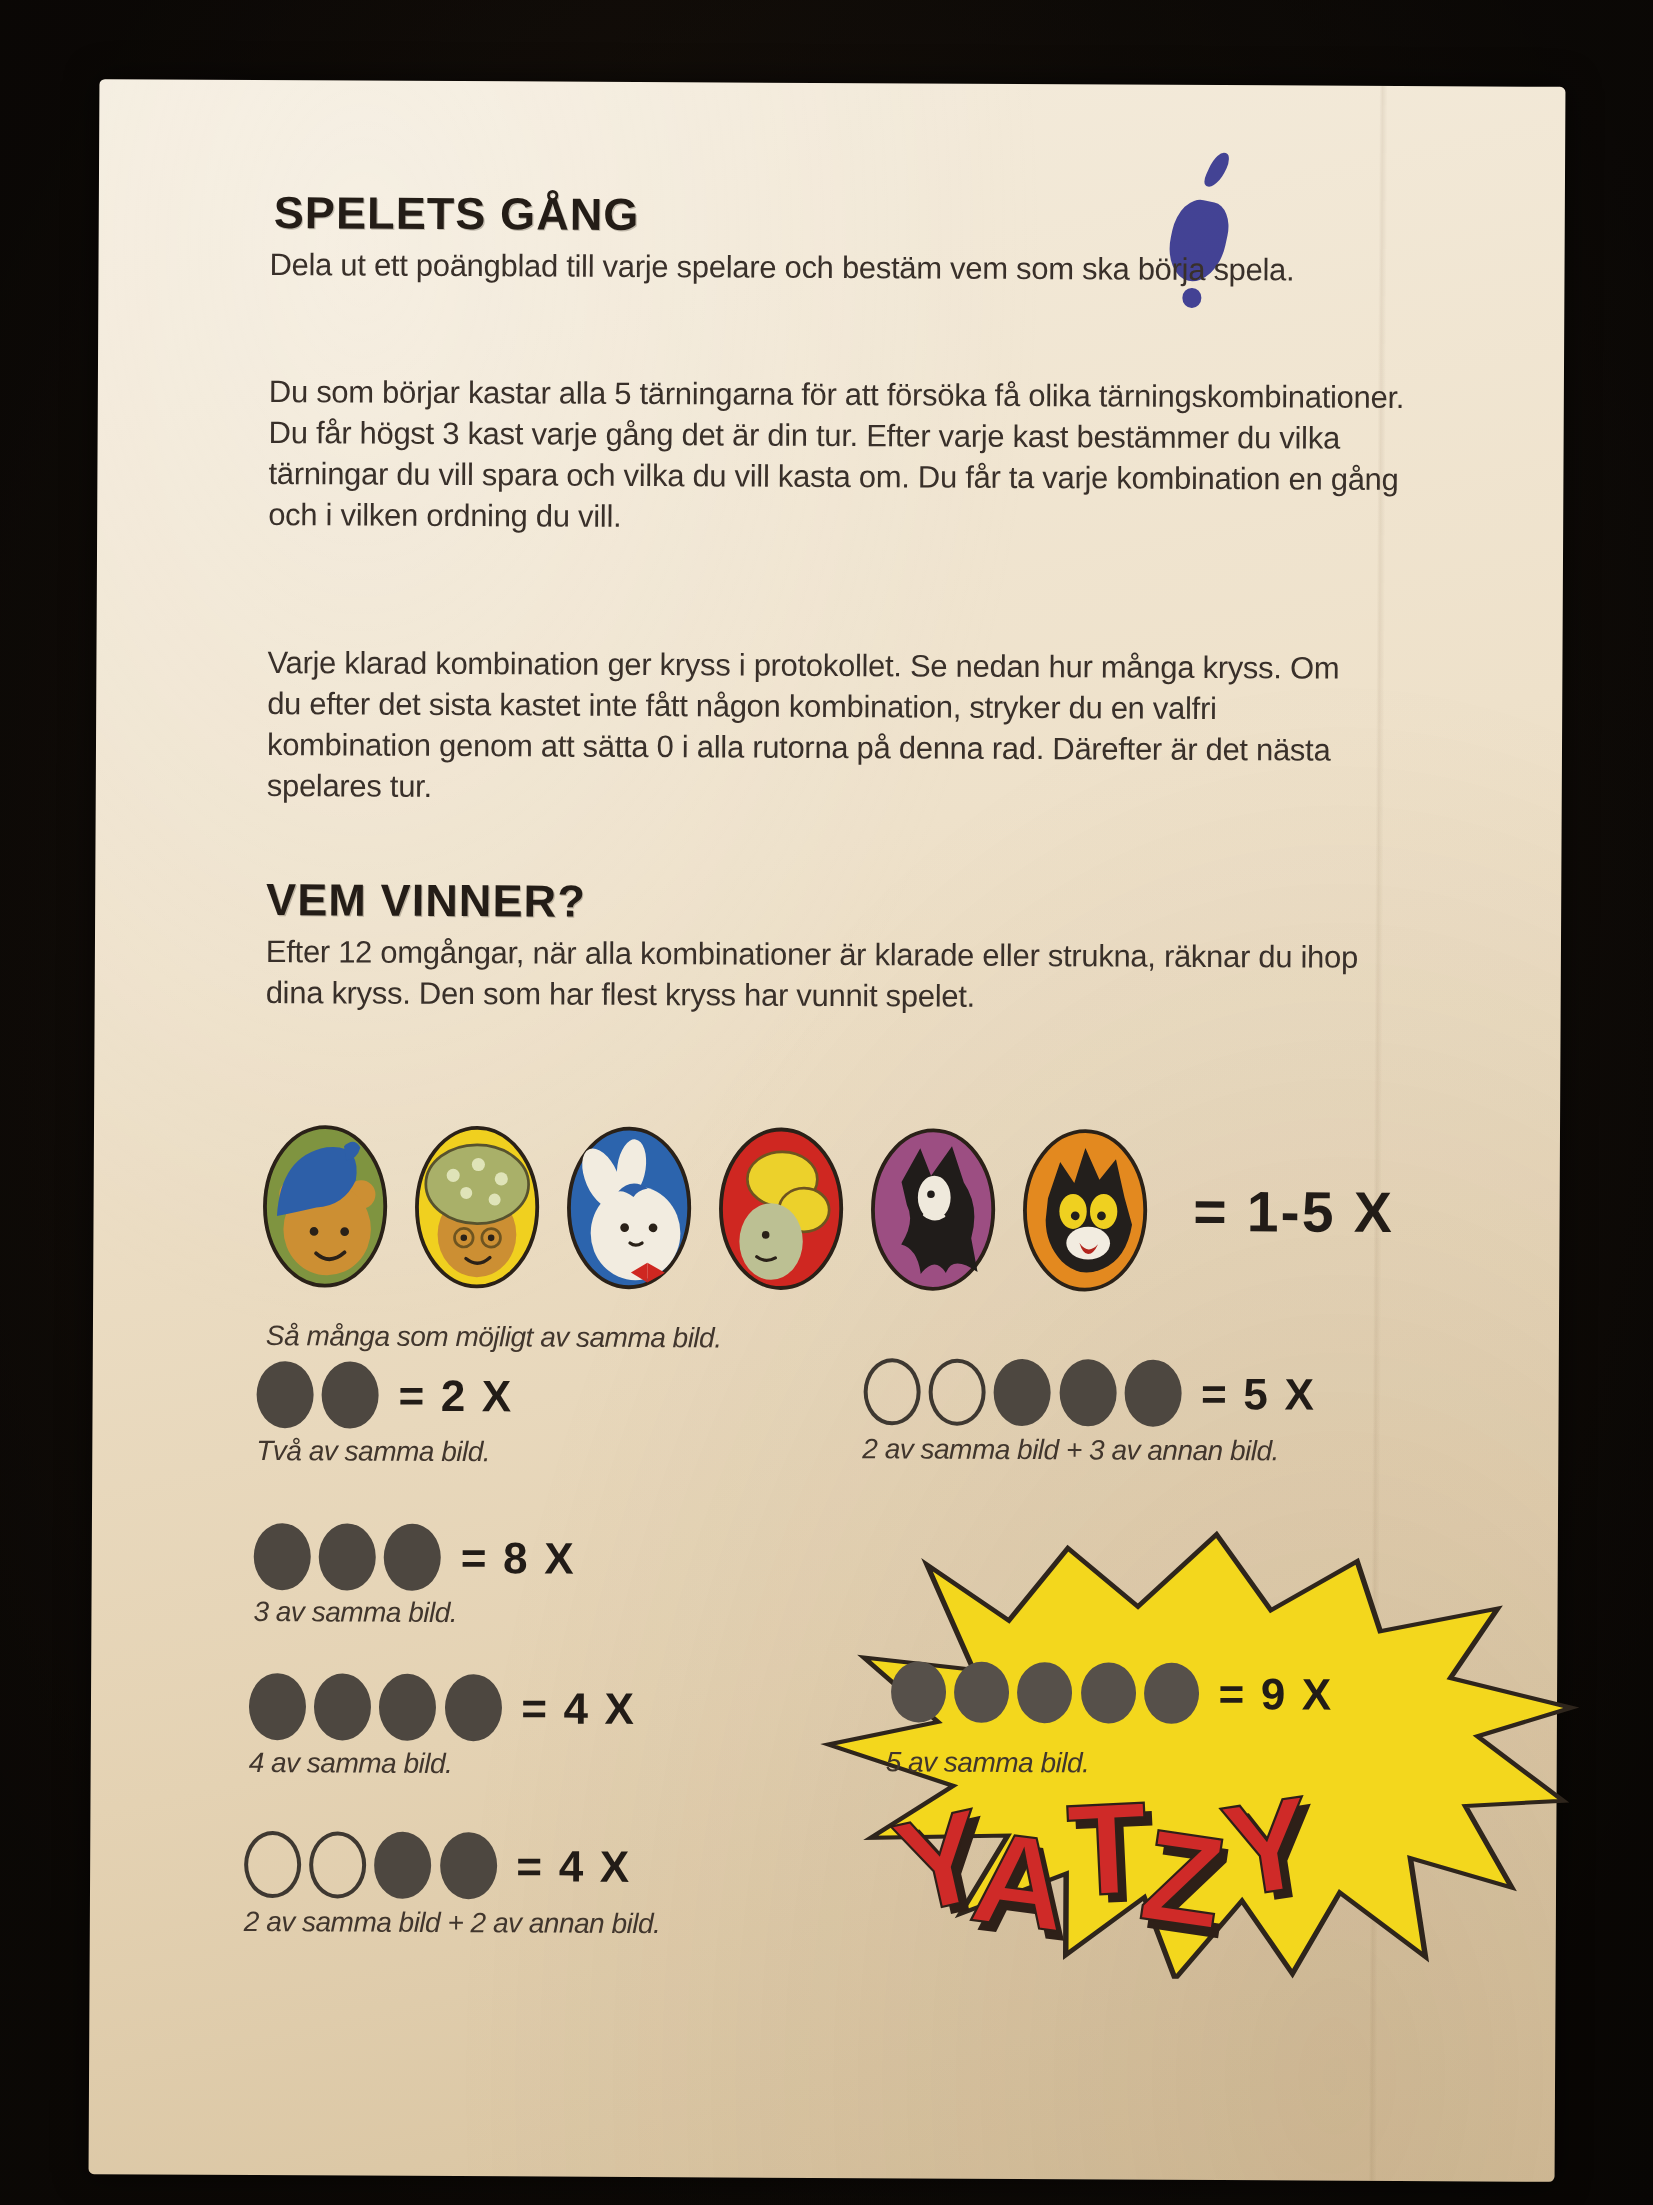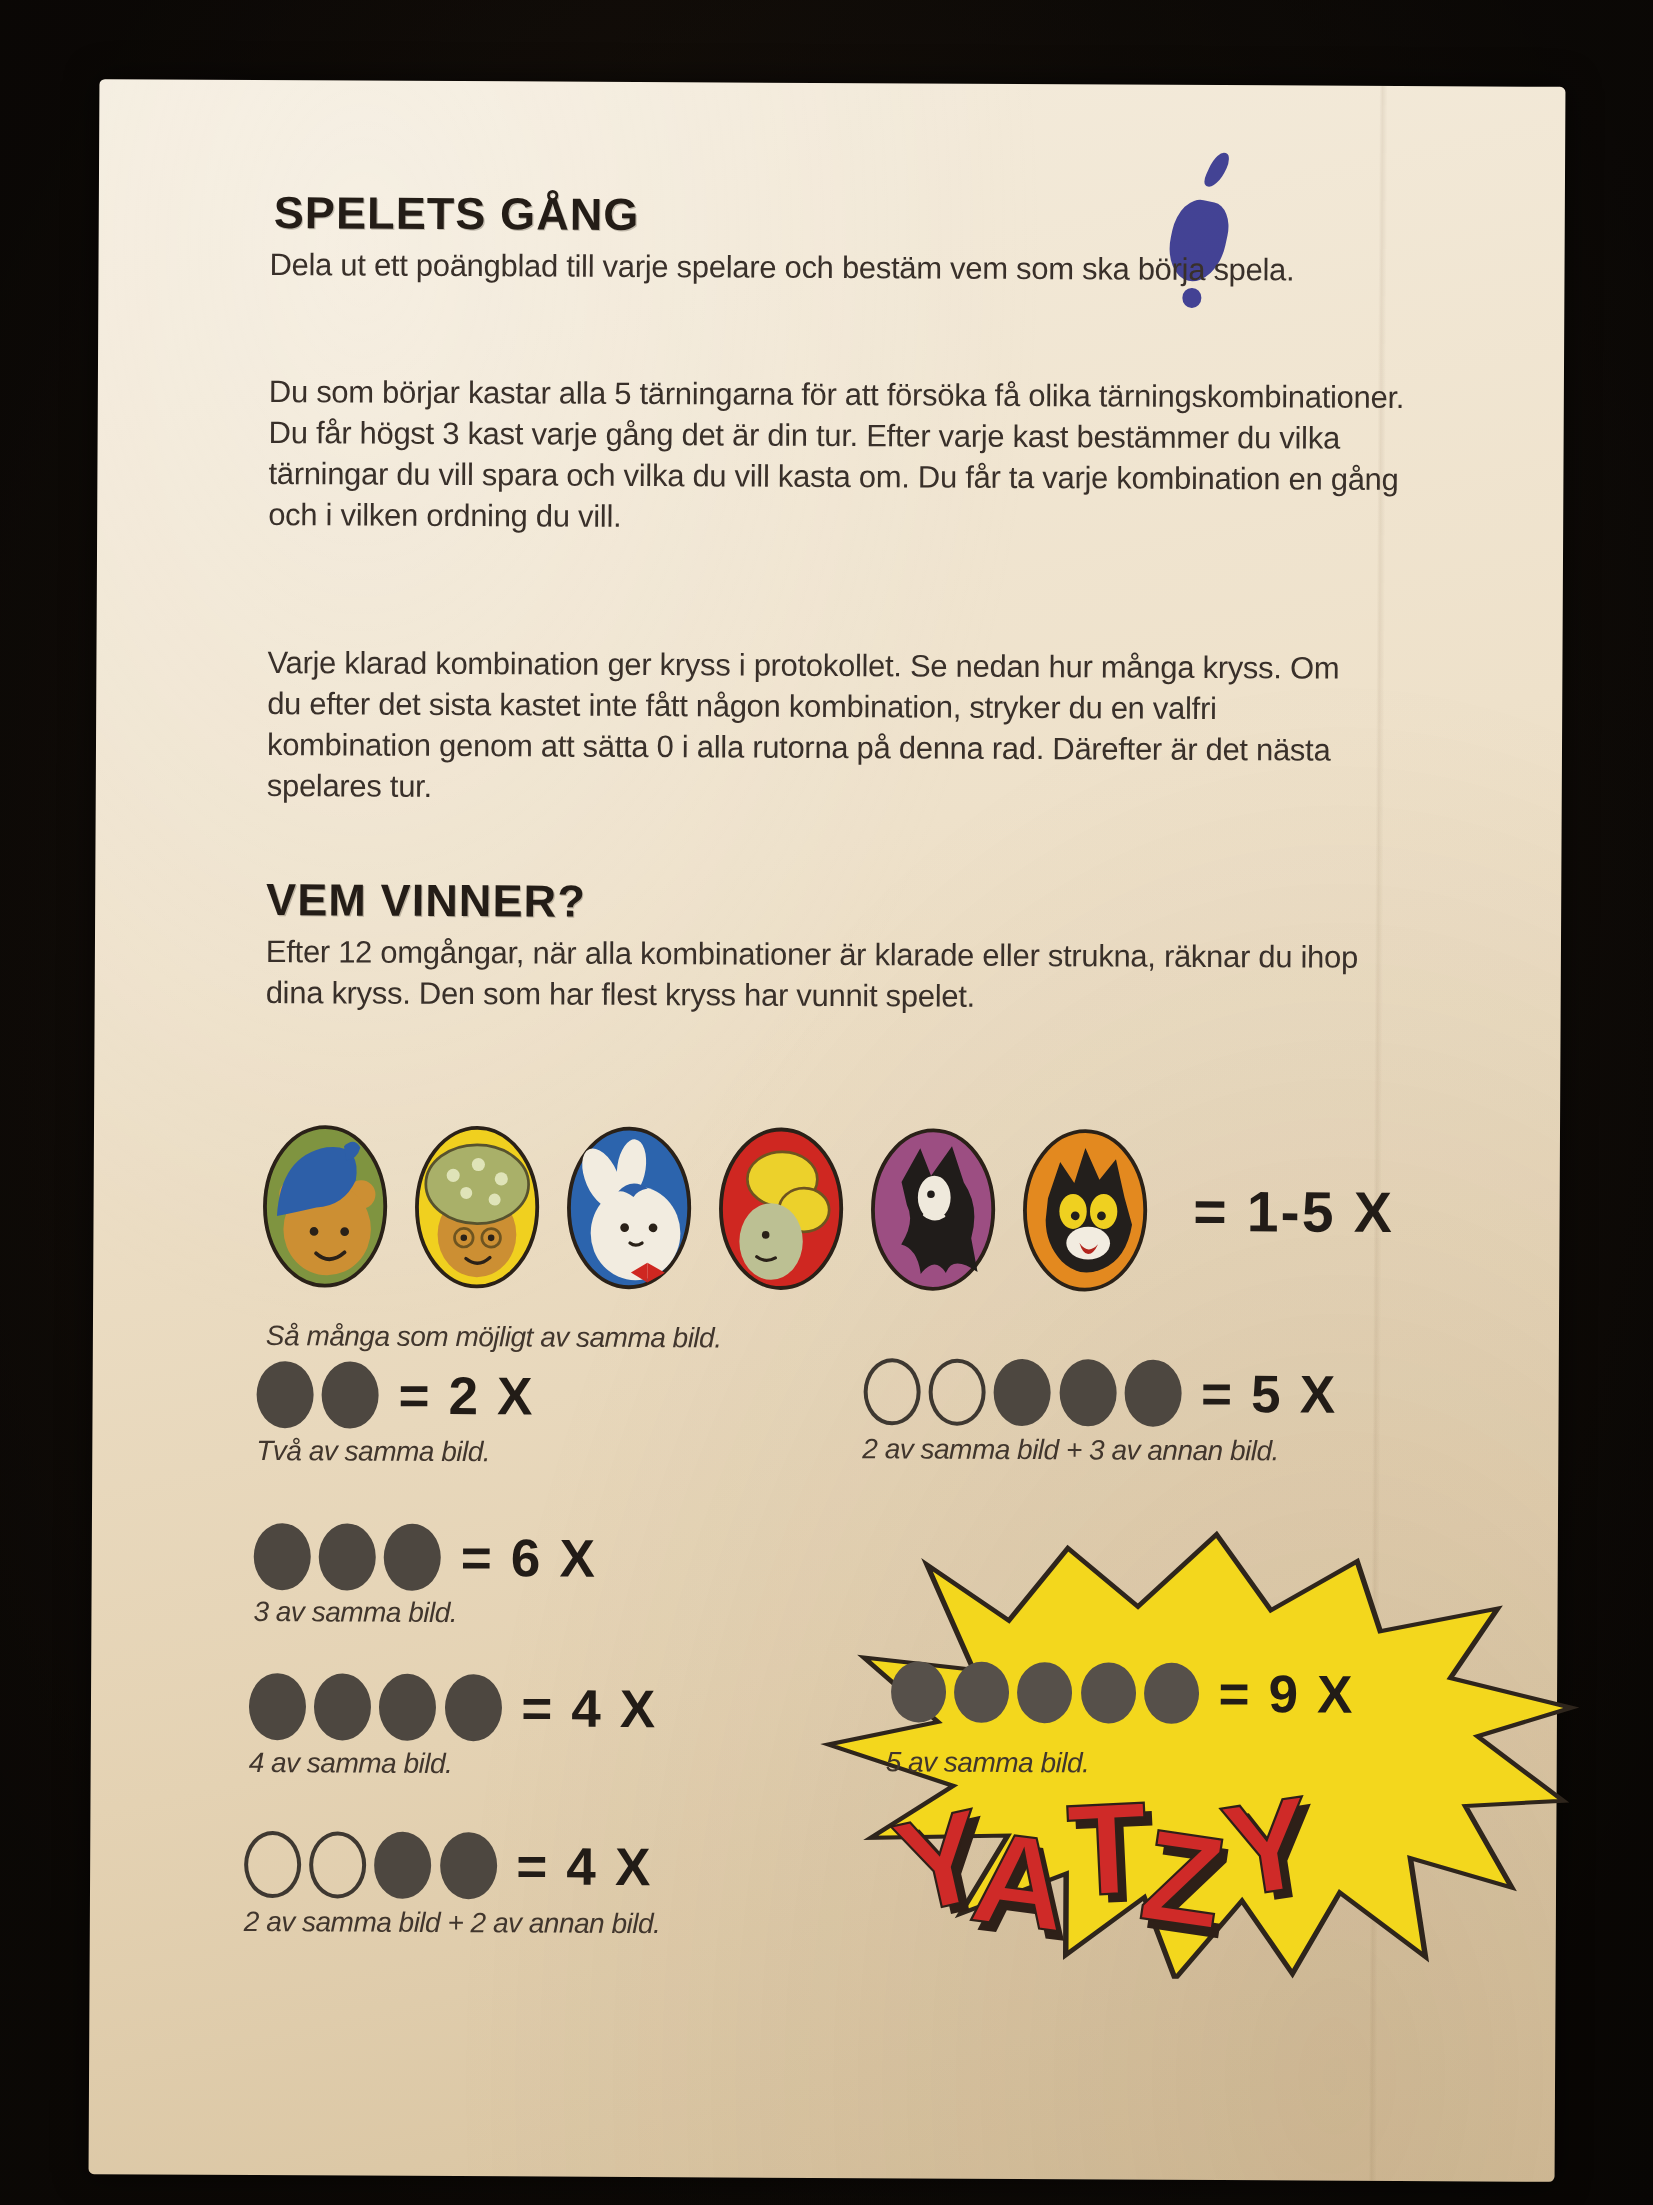--- a/index.html
+++ b/index.html
@@ -38,21 +38,21 @@
   }
   .caption{
     font-size:28px;font-style:italic;color:#41362d;letter-spacing:-0.5px;
   }
   .combo-row{display:flex;align-items:center;}
   .dots{display:inline-flex;align-items:center;gap:8.2px;}
   .dot{display:inline-block;width:57px;height:67px;border-radius:50%;box-sizing:border-box;}
   .dot.filled{background:#4d4740;}
   .dot.empty{border:4.4px solid #3e3831;background:transparent;}
   .combo-value{
-    margin-left:19.7px;font-size:53px;font-weight:bold;color:#221c17;letter-spacing:2.2px;
+    margin-left:19.7px;font-size:44px;font-weight:bold;color:#221c17;letter-spacing:2.2px;
     white-space:nowrap;
   }
   .combo-value.big{font-size:57px;}
   .badge-row{display:flex;align-items:center;gap:25px;}
   .badge{width:127px;height:164px;display:block;}
   .star-wrap{width:782px;height:465px;}
   .star-svg{position:absolute;left:0;top:0;width:100%;height:100%;}
   .star-content{position:absolute;left:0;top:0;width:100%;height:100%;}
   .star-dots .dot{width:55px;height:61px;}
   .star-dots .dot.filled{background:#56504a;}
@@ -180,21 +180,21 @@
     <span class="combo-value">= 5 X</span>
   </div>
   <div class="abs caption" style="left:770px;top:1350px;">2 av samma bild + 3 av annan bild.</div>
 
   <div class="abs combo-row" style="left:162px;top:1443px;">
     <span class="dots">
         <span class="dot filled"></span>
         <span class="dot filled"></span>
         <span class="dot filled"></span>
       </span>
-    <span class="combo-value">= 6 X</span>
+    <span class="combo-value">= 8 X</span>
   </div>
   <div class="abs caption" style="left:162px;top:1516px;">3 av samma bild.</div>
 
   <div class="abs star-wrap" style="left:718px;top:1429px;">
     <svg class="star-svg" viewBox="0 0 1000 800" preserveAspectRatio="none">
       <polygon points="150,90 255,185 330,60 420,160 520,35 590,165 700,80 730,200 880,160 820,280 975,330 855,380 965,490 840,500 900,640 770,590 790,760 680,650 620,790 555,665 470,800 430,660 330,760 330,620 195,690 255,555 80,560 185,470 25,400 165,360 70,250 210,270" fill="#f3d71d" stroke="#2e251c" stroke-width="7"></polygon>
     </svg>
     <div class="star-content">
       <div class="abs combo-row" style="left:82px;top:149px;">
         <span class="dots star-dots">

